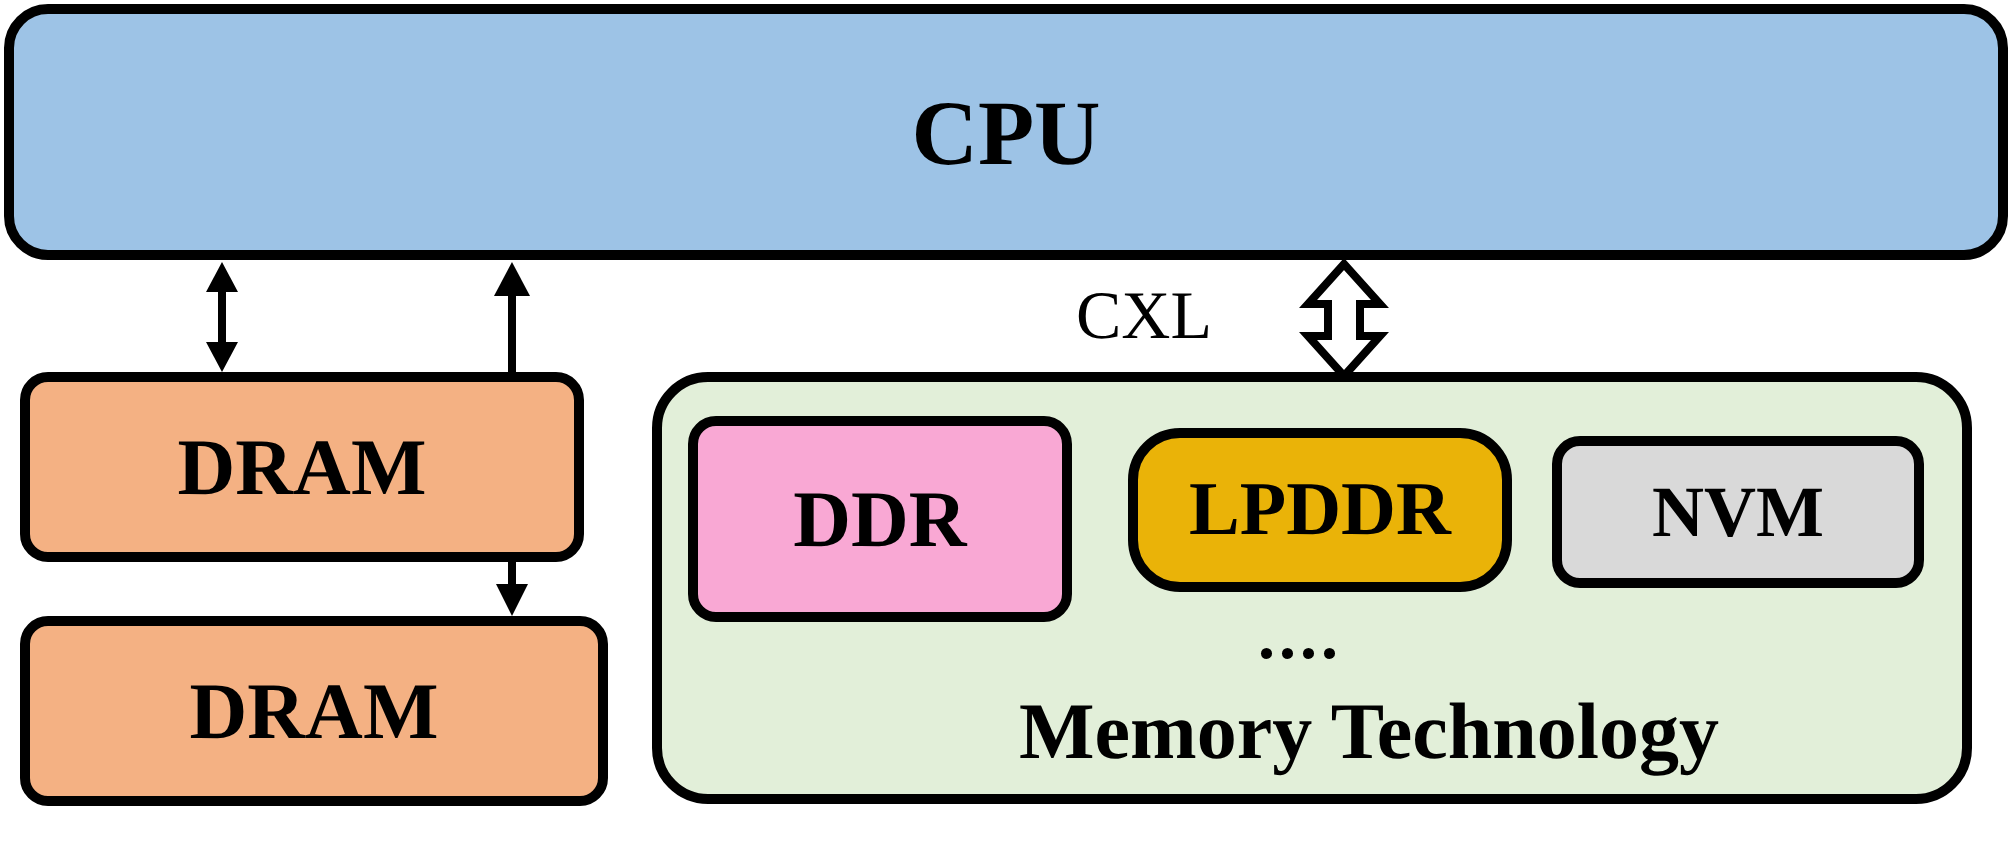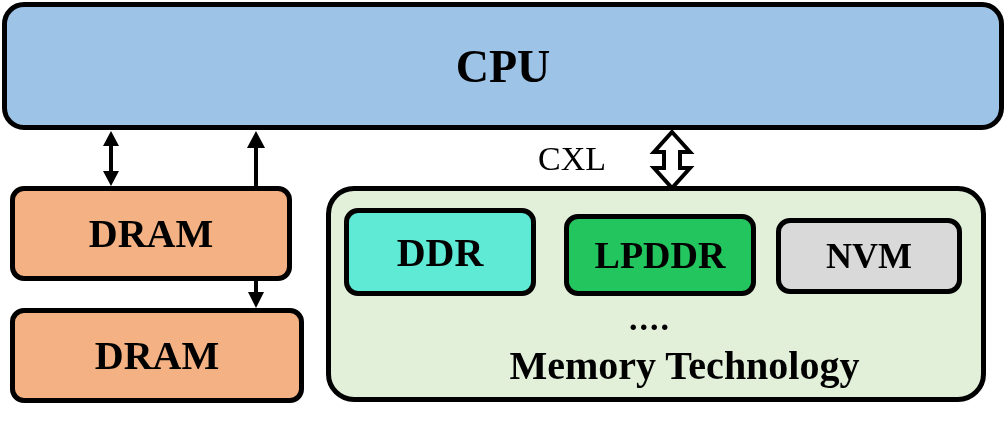--- a/index.html
+++ b/index.html
@@ -2,22 +2,22 @@
 <html><head>
 <meta charset="utf-8">
 <style>
   html,body{margin:0;padding:0;background:#fff;}
   body{width:1006px;height:423px;position:relative;overflow:hidden;font-family:"Liberation Serif","DejaVu Serif",serif;}
   .box{position:absolute;box-sizing:border-box;border:5px solid #000;display:flex;align-items:center;justify-content:center;font-weight:bold;color:#000;font-family:Liberation Serif, serif;}
   .cpu{left:2px;top:2px;width:1002px;height:128px;border-radius:22px;background:#9dc3e6;font-size:46px;}
   .dram1{left:10px;top:186px;width:282px;height:95px;border-radius:14px;background:#f4b183;font-size:40px;}
   .dram2{left:10px;top:308px;width:294px;height:95px;border-radius:14px;background:#f4b183;font-size:40px;}
   .mem{left:326px;top:186px;width:660px;height:216px;border-radius:28px;background:#e2efd9;}
-  .ddr{left:344px;top:208px;width:192px;height:88px;border-radius:14px;background:#5eead4;font-size:40px;font-stretch:condensed;}
-  .lpddr{left:564px;top:214px;width:192px;height:82px;border-radius:14px;background:#22c55e;font-size:38px;}
+  .ddr{left:344px;top:208px;width:192px;height:103px;border-radius:14px;background:#f9a8d4;font-size:40px;font-stretch:condensed;}
+  .lpddr{left:564px;top:214px;width:192px;height:82px;border-radius:26px;background:#eab308;font-size:38px;}
   .nvm{left:776px;top:218px;width:186px;height:76px;border-radius:14px;background:#d9d9d9;font-size:36px;font-family:Liberation Serif, serif;}
   .dots{position:absolute;left:600px;top:300px;width:100px;text-align:center;font-size:34px;font-weight:bold;letter-spacing:2px;}
   .memlabel{position:absolute;left:326px;top:342px;width:717px;text-align:center;font-size:40px;font-weight:bold;}
   .cxl{position:absolute;left:538px;top:140px;font-size:34px;font-weight:normal;}
   svg.arrows{position:absolute;left:0;top:0;width:1006px;height:423px;pointer-events:none;}
 </style>
 </head>
 <body>
 
 <div class="box cpu">

